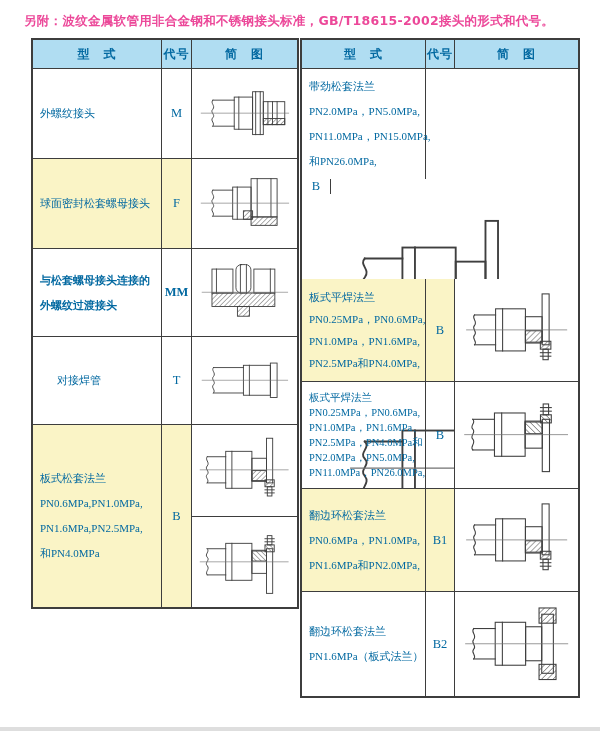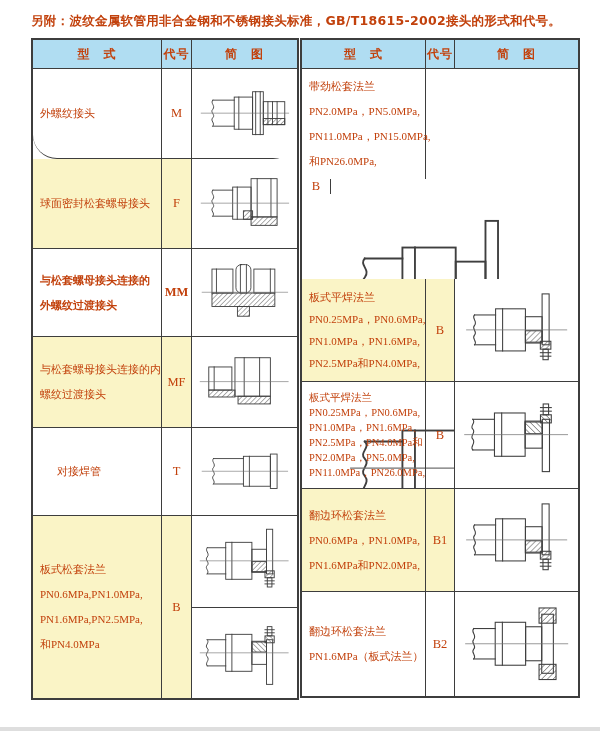--- a/index.html
+++ b/index.html
@@ -2,36 +2,36 @@
 <html style="--hdr: #b0ddf2; --hlt: #faf4c6; --border: #3d3d3d;"><head>
 <meta charset="utf-8">
 <style>
   html,body{margin:0;padding:0;}
   body{
     width:600px;height:740px;background:#ffffff;overflow:hidden;
     font-family:"Liberation Serif","DejaVu Serif",serif;
   }
   .page{position:relative;width:600px;height:740px;background:#fff;}
   .title{
-    position:absolute;left:31px;top:13px;width:545px;
-    font-size:12.5px;font-weight:bold;color:#c2410c;letter-spacing:0.3px;
+    position:absolute;left:24px;top:13px;width:545px;
+    font-size:12.5px;font-weight:bold;color:#ec4899;letter-spacing:0.3px;
     font-family:"DejaVu Sans","Liberation Sans",sans-serif;
   }
   .wtable{
     position:absolute;top:38px;border:2px solid var(--border);
     display:flex;flex-direction:column;background:#fff;
   }
   .t-left{left:31px;width:264px;}
   .t-right{left:300px;width:276px;}
   .trow{display:flex;border-bottom:1px solid var(--border);box-sizing:border-box;flex:0 0 auto;}
   .trow:last-child{border-bottom:none;}
   .thead{height:29px;background:var(--hdr);}
   .cell{
     box-sizing:border-box;border-right:1px solid var(--border);
-    display:flex;align-items:center;justify-content:center;color:#c2410c;
+    display:flex;align-items:center;justify-content:center;color:#0369a1;
   }
   .cell:last-child{border-right:none;text-align:right;}
   .t-left .c-type{width:129px;}
   .t-left .c-code{width:30px;}
   .t-right .c-type{width:124px;}
   .t-right .c-code{width:29px;}
   .c-diag{flex:1;display:flex;flex-direction:column;background:#fff;}
   .thead .cell{
     font-weight:bold;font-size:12px;letter-spacing:1px;
     justify-content:center;align-items:center;padding:0;background:transparent;
@@ -67,21 +67,21 @@
 </svg>
 
 <div class="page">
   <div class="title">另附：波纹金属软管用非合金钢和不锈钢接头标准，GB/T18615-2002接头的形式和代号。</div>
   <div class="wtable t-left">
       <div class="trow thead">
         <div class="cell c-type">型　式</div>
         <div class="cell c-code">代号</div>
         <div class="cell c-diag" style="flex-direction: row; align-items: center; justify-content: center;">简　图</div>
       </div>
-      <div class="trow" style="height: 90px; border-radius: 24px;">
+      <div class="trow" style="height: 90px;">
         <div class="cell c-type" style="line-height: 25px;">
           <div class="tline">外螺纹接头</div>
         </div>
         <div class="cell c-code">M</div>
         <div class="cell c-diag">
           <div class="sub">
             <svg viewBox="0 0 120 90" preserveAspectRatio="xMidYMid meet">
               <g stroke="#3f3f3f" fill="none" stroke-width="1.2" stroke-linecap="square">
                 <path d="M18 28 c-4 4 4 7 0 12 c-4 4 4 7 0 11 c-4 4 4 7 0 11"></path>
                 <line x1="18" y1="28" x2="46" y2="28"></line>
@@ -139,43 +139,20 @@
               <g stroke="#3f3f3f" fill="none" stroke-width="1.2" stroke-linecap="square">
                 <rect x="16" y="14" width="28" height="32"></rect>
                 <line x1="22" y1="14" x2="22" y2="46"></line>
                 <rect x="72" y="14" width="28" height="32"></rect>
                 <line x1="94" y1="14" x2="94" y2="46"></line>
                 <rect x="48" y="8" width="20" height="38" rx="7"></rect>
                 <line x1="54" y1="8" x2="54" y2="46"></line>
                 <line x1="62" y1="8" x2="62" y2="46"></line>
                 <rect x="16" y="46" width="84" height="18" fill="url(#hatch)"></rect>
                 <rect x="50" y="64" width="16" height="13" fill="url(#hatch)"></rect>
-                <line x1="3" y1="45" x2="117" y2="45" stroke="#707070" stroke-width="0.8"></line>
-              </g>
-            </svg>
-          </div>
-        </div>
-      </div>
-      <div class="trow hl" style="height: 91px;">
-        <div class="cell c-type" style="line-height: 25px;">
-          <div class="tline">与松套螺母接头连接的内</div>
-          <div class="tline">螺纹过渡接头</div>
-        </div>
-        <div class="cell c-code">MF</div>
-        <div class="cell c-diag">
-          <div class="sub">
-            <svg viewBox="0 0 120 90" preserveAspectRatio="xMidYMid meet">
-              <g stroke="#3f3f3f" fill="none" stroke-width="1.2" stroke-linecap="square">
-                <rect x="14" y="26" width="30" height="30"></rect>
-                <line x1="21" y1="26" x2="21" y2="56"></line>
-                <rect x="48" y="14" width="46" height="50"></rect>
-                <line x1="60" y1="14" x2="60" y2="64"></line>
-                <line x1="80" y1="14" x2="80" y2="64"></line>
-                <rect x="14" y="56" width="34" height="9" fill="url(#hatch)"></rect>
-                <rect x="52" y="64" width="42" height="10" fill="url(#hatch)"></rect>
                 <line x1="3" y1="45" x2="117" y2="45" stroke="#707070" stroke-width="0.8"></line>
               </g>
             </svg>
           </div>
         </div>
       </div>
       <div class="trow" style="height: 88px;">
         <div class="cell c-type" style="line-height: 25px; padding-left: 24px;">
           <div class="tline">对接焊管</div>
         </div>

